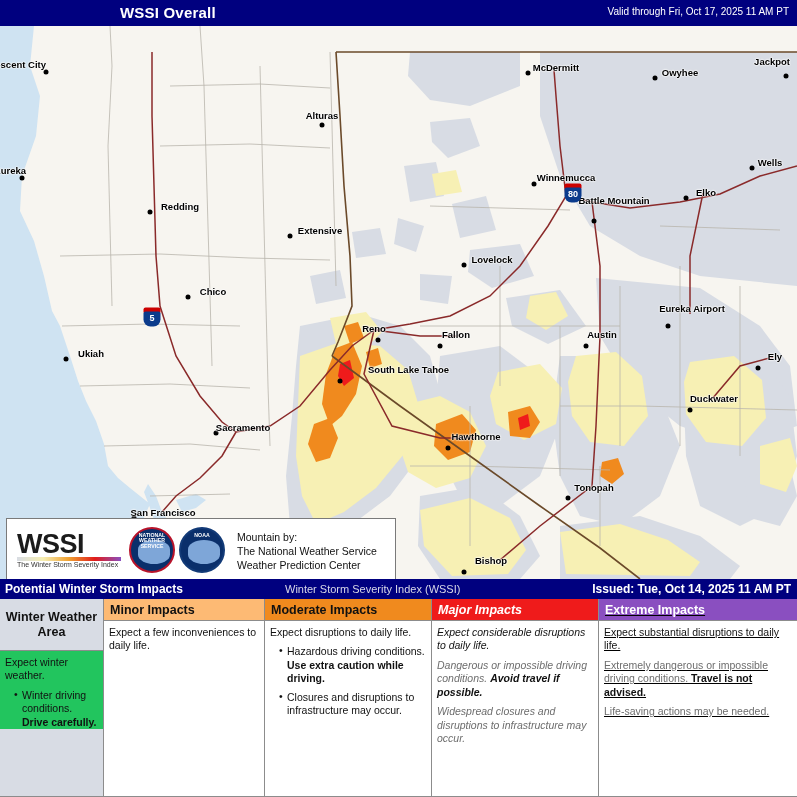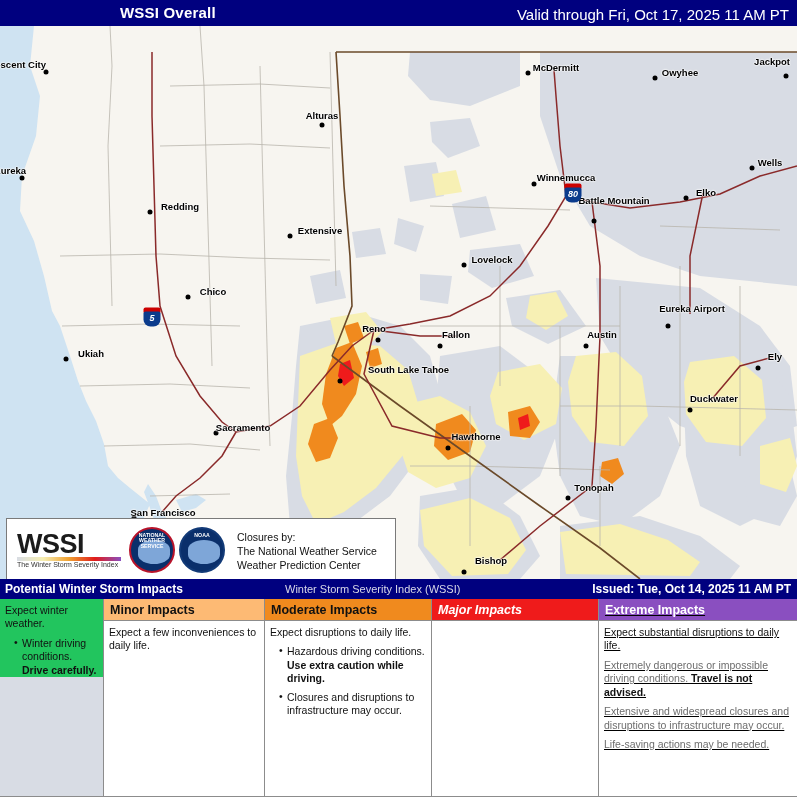--- a/index.html
+++ b/index.html
@@ -17,21 +17,21 @@
     position:absolute; left:0; top:0; width:797px; height:26px;
     background:#00007f;
     color:#ffffff;
   }
   .header .title {
     position:absolute; left:120px; top:4px;
     font-size:15px; font-weight:bold; letter-spacing:.2px;
   }
   .header .valid {
     position:absolute; right:8px; top:6px;
-    font-size:15px;
+    font-size:10px;
   }
 
   
   .map {
     position:absolute; left:0; top:26px; width:797px; height:553px;
     background:#f5f3ee;
     overflow:hidden;
   }
 
   
@@ -49,21 +49,20 @@
   .citylabel {
     position:absolute; font-size:9.5px; color:#000; font-weight:bold;
     white-space:nowrap; transform:translate(-50%,0);
     text-shadow: 0 0 2px #fff, 0 0 2px #fff, 0 0 2px #fff;
   }
 
   
   .shield {
     position:absolute; width:17px; height:31px;
     transform:translate(-50%,-50%);
-    font-style:italic;
   }
   .shield .sh-top { position:absolute; left:0; top:0; width:17px; height:5px; background:#c00; border-radius:2px 2px 0 0;}
   .shield .sh-bot { position:absolute; left:0; top:4px; width:17px; height:15px; background:#0b3b8c;
         border-radius:2px 2px 7px 7px; color:#fff; font-size:9px; font-weight:bold; text-align:center; line-height:13px;}
 
   
   .logobox {
     position:absolute; left:6px; top:492px; width:390px; height:65px;
     background:#ffffff; border:1px solid #7a7a7a;
   }
@@ -364,36 +363,37 @@
       <div class="nws-seal">
         <div class="seal-inner"></div>
         <div class="seal-txt">NATIONAL WEATHER SERVICE</div>
       </div>
       <div class="noaa-seal">
         <div class="seal-inner"></div>
         <div class="seal-txt">NOAA</div>
       </div>
 
       <div class="created">
-        <div>Closures by:</div>
+        <div>Mountain by:</div>
         <div>The National Weather Service</div>
         <div>Weather Prediction Center</div>
       </div>
     </div>
   </div>
 
   <div class="subheader">
     <div class="lbl-left">Potential Winter Storm Impacts</div>
     <div class="lbl-mid">Winter Storm Severity Index (WSSI)</div>
     <div class="lbl-right">Issued: Tue, Oct 14, 2025 11 AM PT</div>
   </div>
 
   <div class="legend">
 
     <div class="lcol c0">
+      <div class="swatch0">Winter Weather Area</div>
       <div class="body">
         <p>Expect winter weather.</p>
         <ul>
           <li>Winter driving conditions. <span class="bold-run">Drive carefully.</span></li>
         </ul>
       </div>
     </div>
 
     <div class="lcol c1">
       <div class="swatch">Minor Impacts</div>
@@ -408,25 +408,29 @@
         <p>Expect disruptions to daily life.</p>
         <ul>
           <li>Hazardous driving conditions. <span class="bold-run">Use extra caution while driving.</span></li>
           <li>Closures and disruptions to infrastructure may occur.</li>
         </ul>
       </div>
     </div>
 
     <div class="lcol c3">
       <div class="swatch">Major Impacts</div>
+      <div class="body">
+        <p>Expect considerable disruptions to daily life.</p>
+        <p class="grey">Dangerous or impossible driving conditions. <span class="bold-run" style="color:#111">Avoid travel if possible.</span></p>
+        <p class="grey">Widespread closures and disruptions to infrastructure may occur.</p>
+      </div>
     </div>
 
     <div class="lcol c4">
       <div class="swatch">Extreme Impacts</div>
       <div class="body">
         <p>Expect substantial disruptions to daily life.</p>
         <p class="grey">Extremely dangerous or impossible driving conditions. <span class="bold-run" style="color:#111">Travel is not advised.</span></p>
-        <p class="grey">Extensive and widespread closures and disruptions to infrastructure may occur.</p>
         <p class="grey">Life-saving actions may be needed.</p>
       </div>
     </div>
   </div>
 </div>
 
 </body></html>

